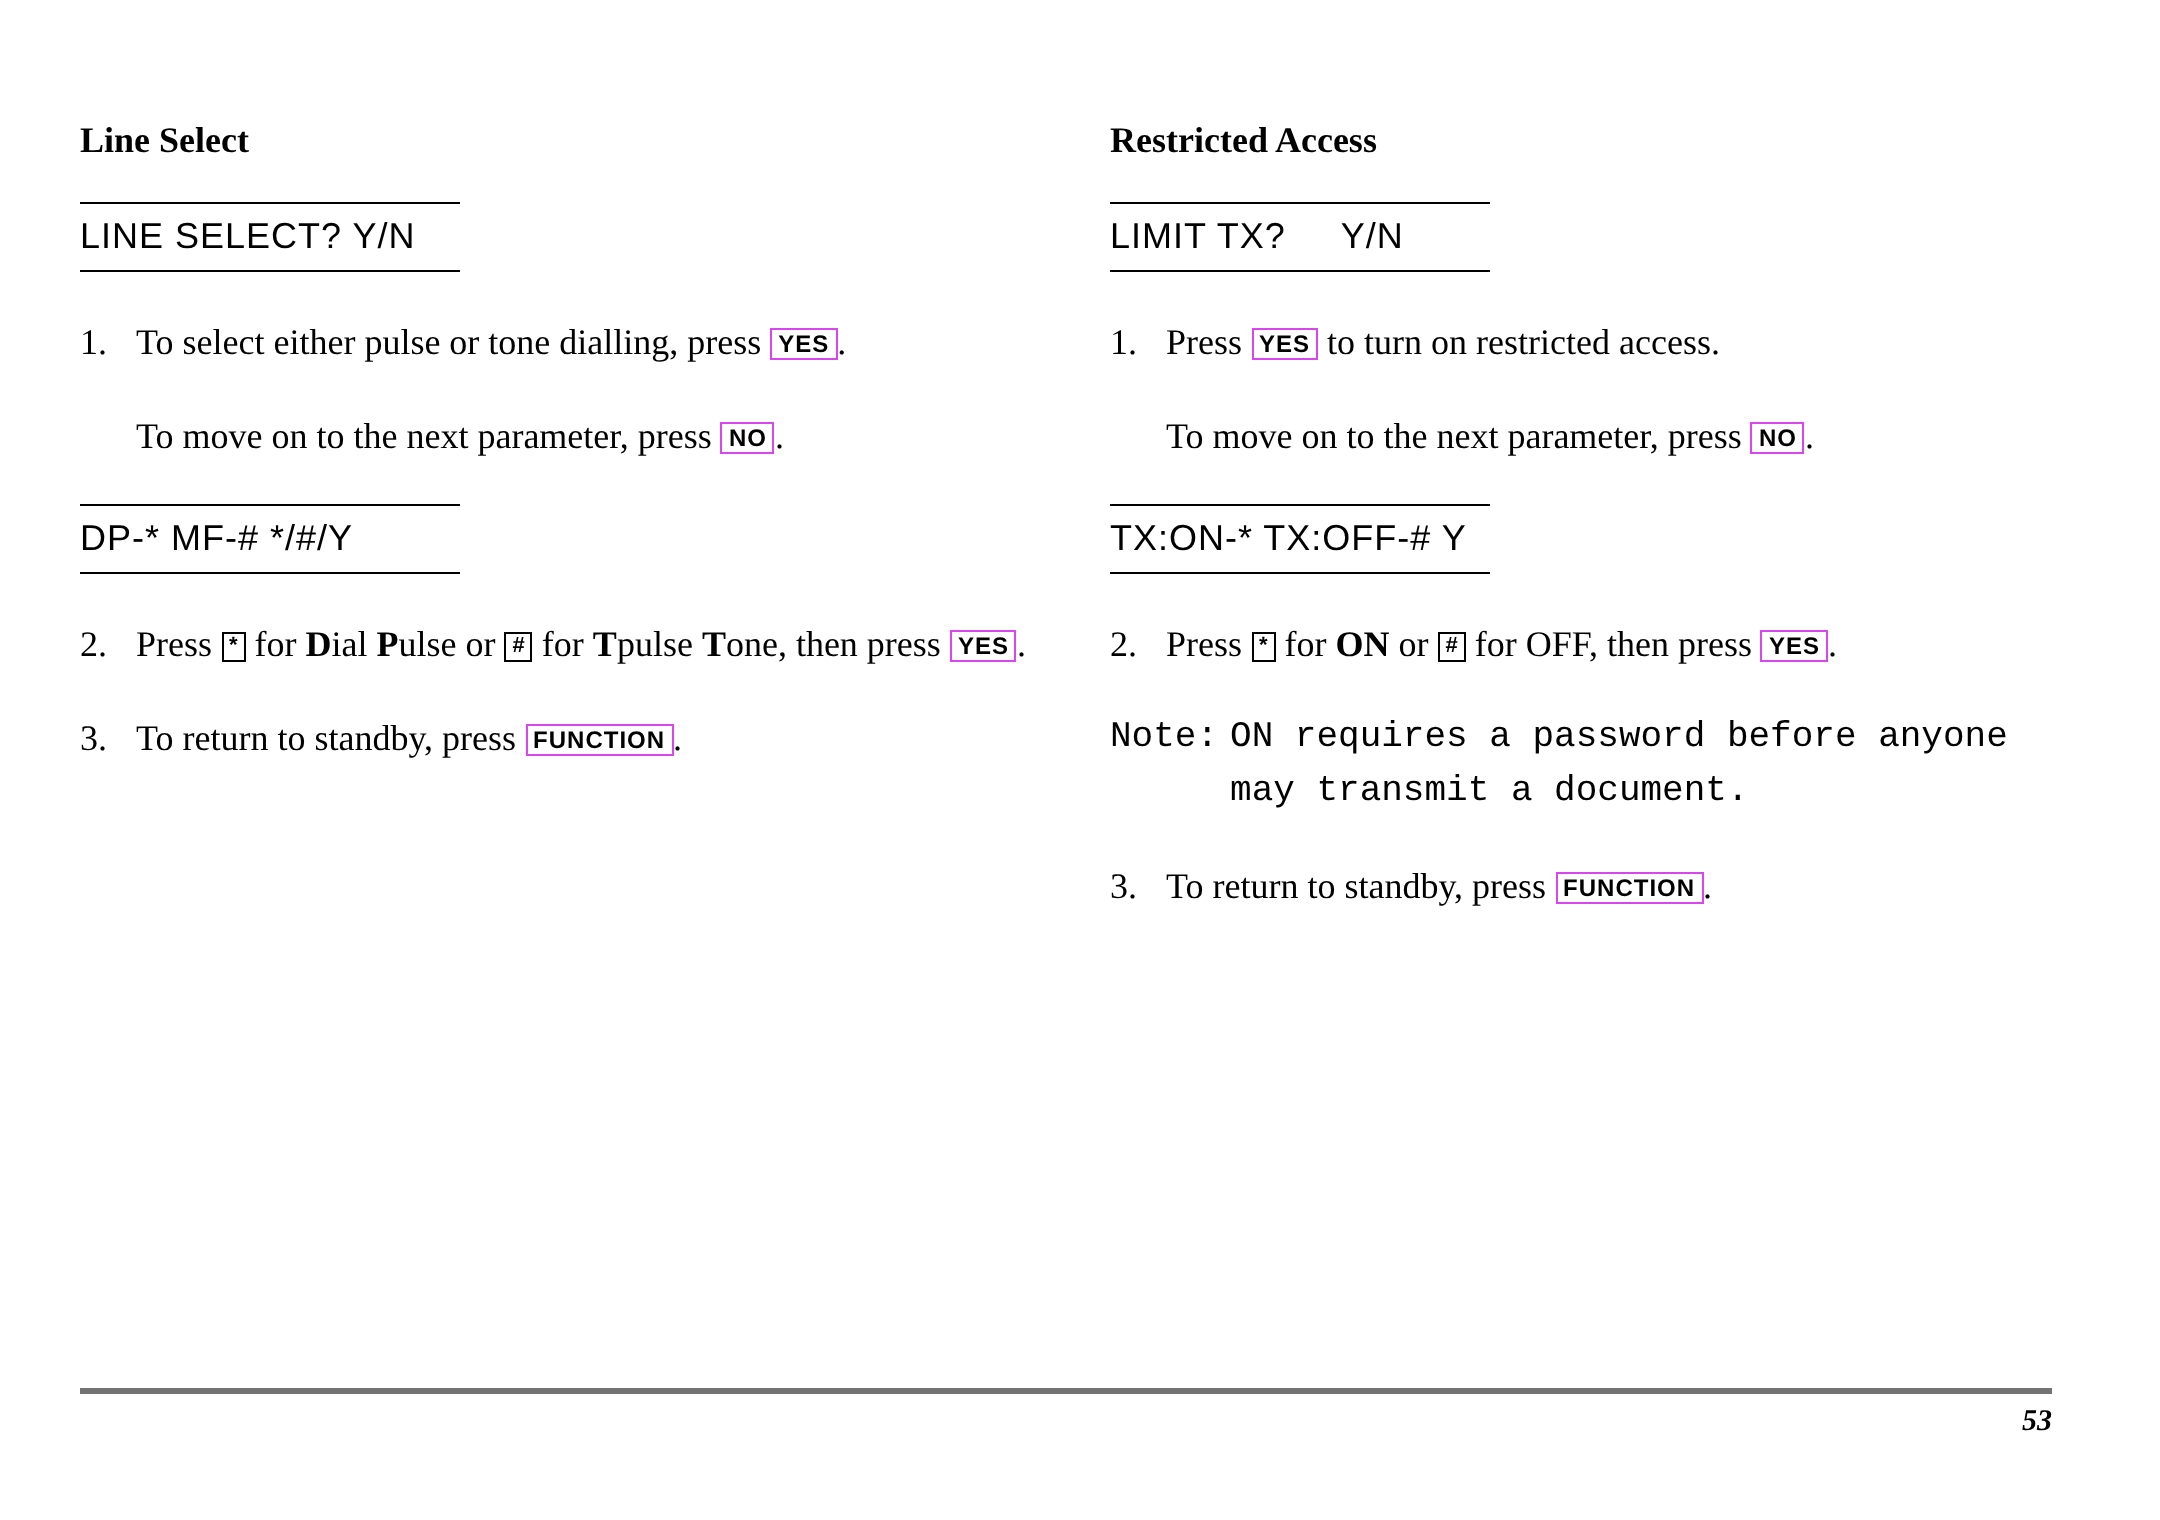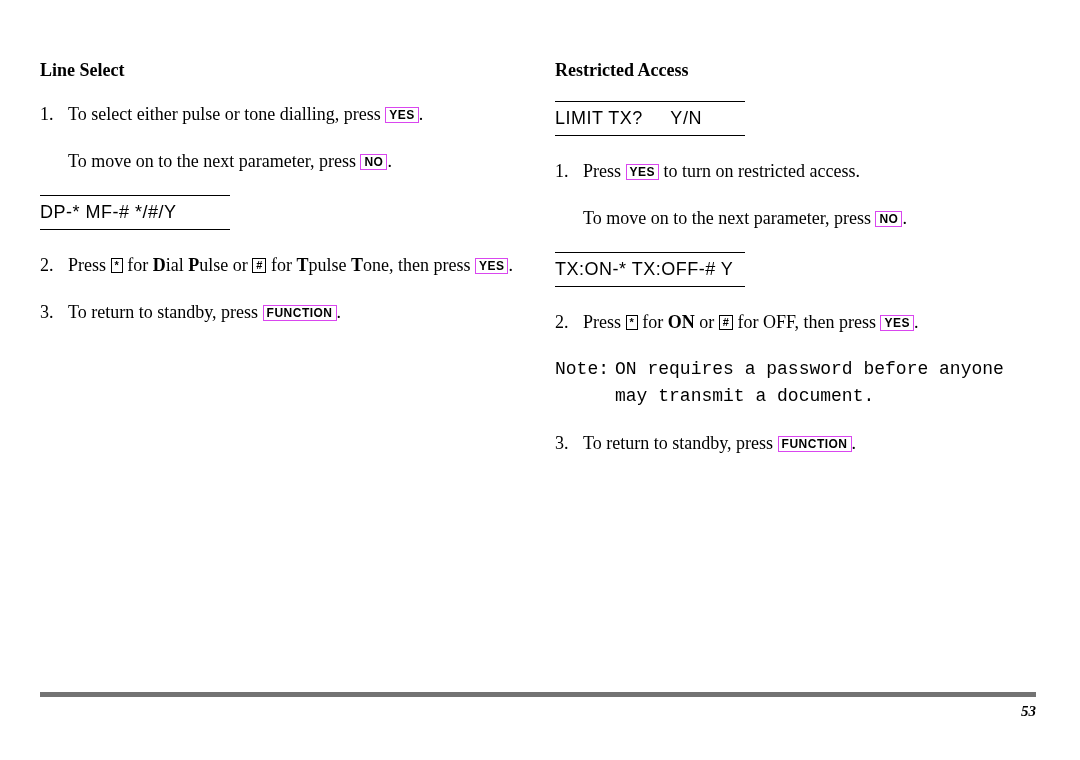--- a/index.html
+++ b/index.html
@@ -87,38 +87,39 @@
       border: 1px solid #000;
       padding: 0px 3px;
       display: inline-block;
       vertical-align: 2px;
       line-height: 1.2;
     }
     .footer {
       position: absolute;
       bottom: 40px;
       left: 40px;
-      right: 44px;
-      border-top: 5px solid #737373;
+      right: 54px;
+      border-top: 3px solid #737373;
       text-align: right;
       padding-top: 6px;
       font-style: italic;
       font-weight: bold;
       font-size: 15px;
     }
     b { font-weight: bold; }
   </style>
 </head>
 <body>
 
 <div class="columns">
 
   <div class="col">
     <div class="section-header">Line Select</div>
 
+    <div class="display-box">LINE SELECT? Y/N</div>
 
     <div class="step">
       <div class="step-num">1.</div>
       <div class="step-body">
         <span>To select either pulse or tone dialling, press </span><span class="keycap">YES</span><span>.</span>
       </div>
     </div>
 
     <div class="para indent">
       <span>To move on to the next parameter, press </span><span class="keycap">NO</span><span>.</span>

